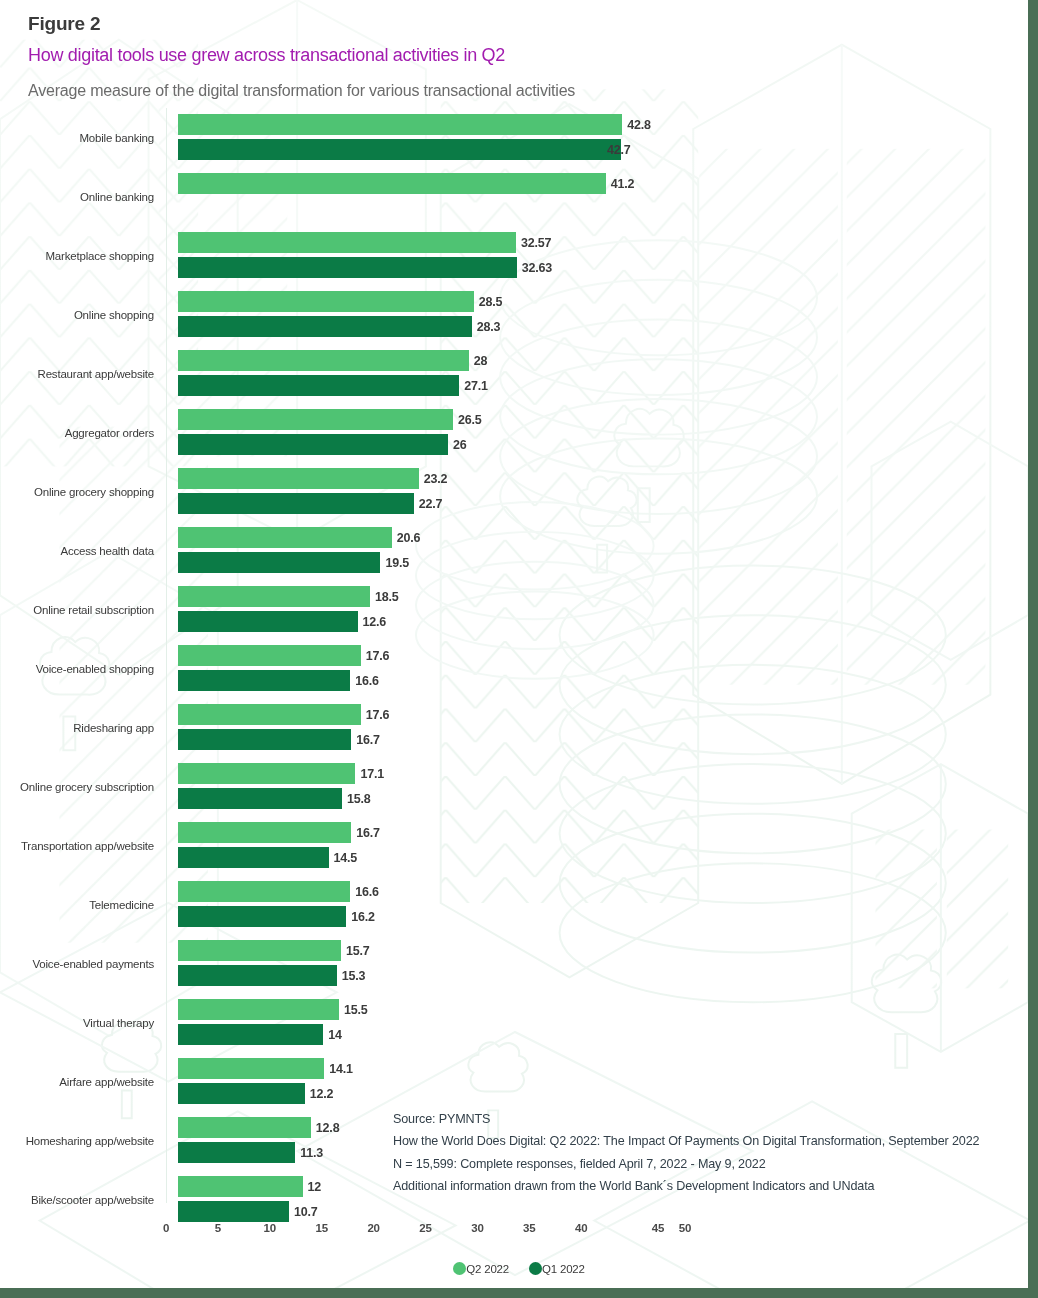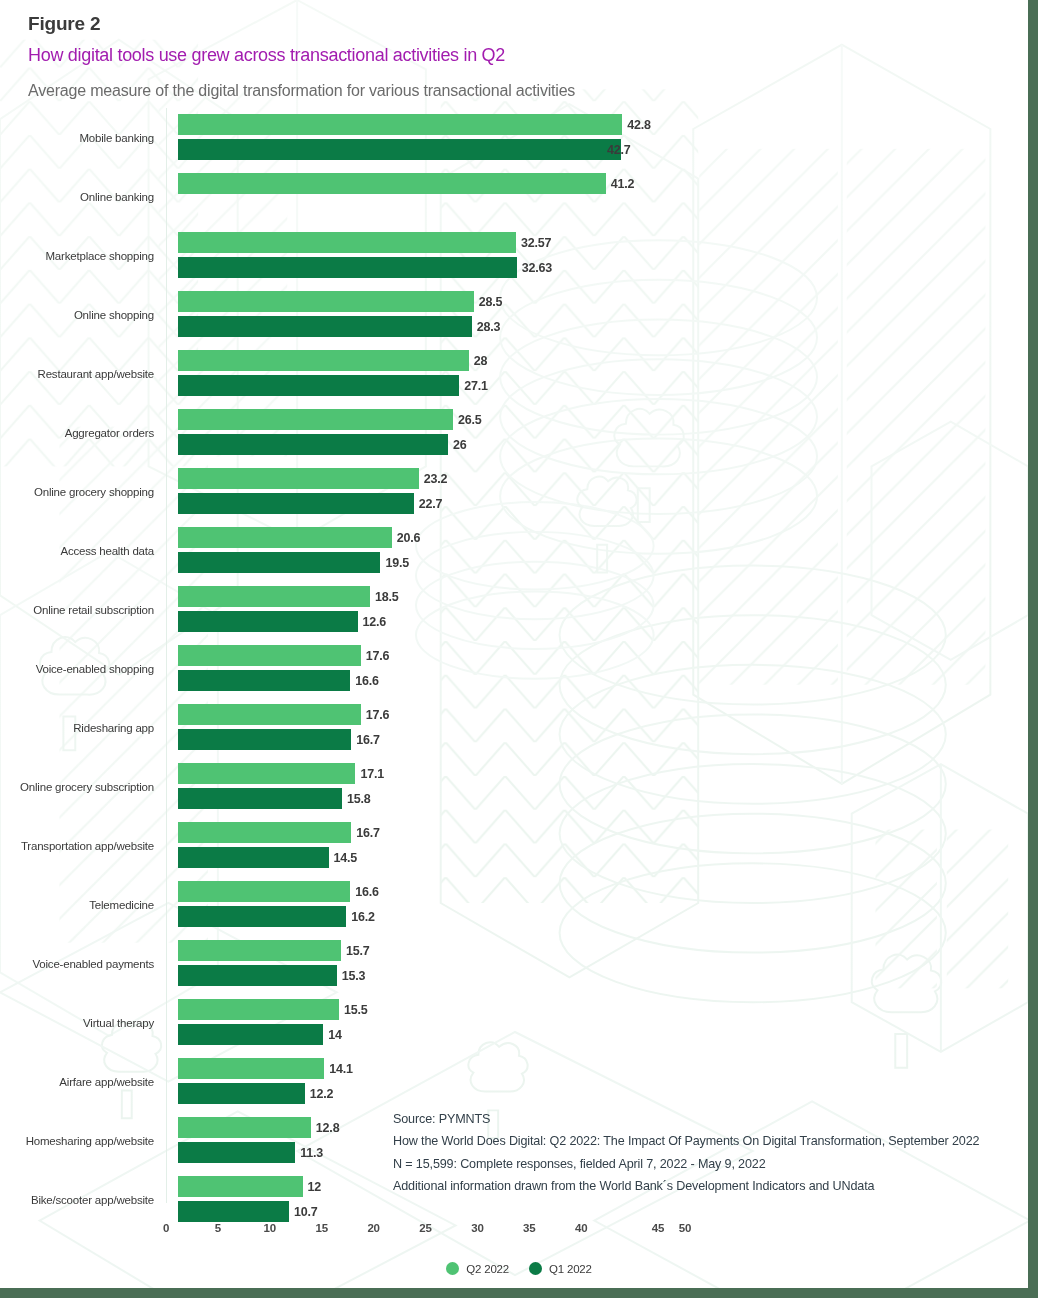--- a/index.html
+++ b/index.html
@@ -109,21 +109,21 @@
     font-weight:bold;
     letter-spacing:-0.2px;
   }
 
   
   #legend {
     position:absolute; left:0; top:1262px; width:1038px;
     display:flex; justify-content:center; align-items:center; gap:20px;
     z-index:3;
   }
-  .legend-item { display:flex; align-items:center; gap:7px; }
+  .legend-item { display:flex; align-items:center; }
   .legend-dot { width:13px; height:13px; border-radius:50%; display:block; }
   .legend-text { font-size:11.5px; color:#3a3a3a; letter-spacing:-0.2px; }
 
   
   #source {
     position:absolute;
     left:393px; top:1108px;
     width:640px;
     z-index:3;
   }

